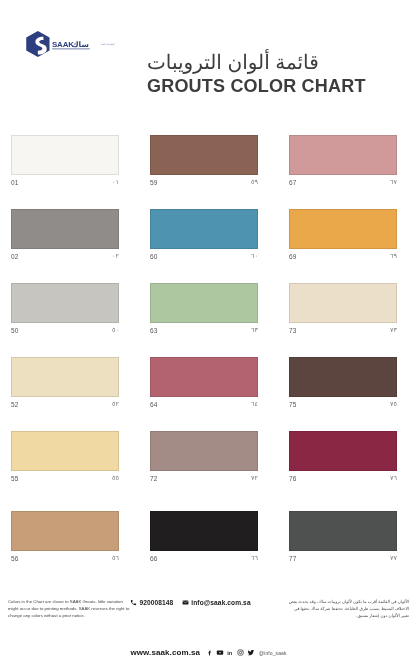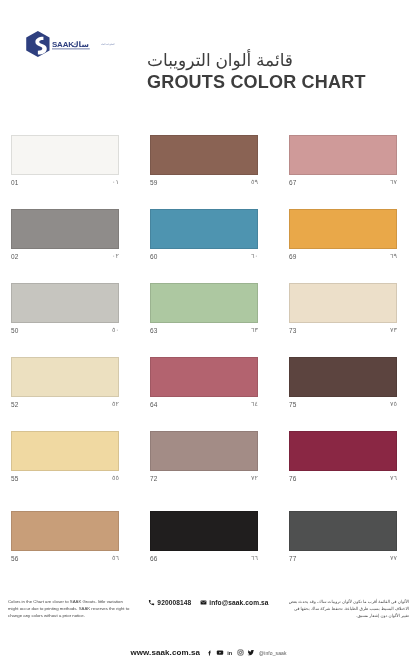--- a/index.html
+++ b/index.html
@@ -48,21 +48,21 @@
     height: 9px;
     display: block;
     margin-top: 1px;
   }
   .title-block {
     flex: 1;
     padding-top: 42px;
     padding-left: 22px;
   }
   .title-ar {
-    font-size: 17px;
+    font-size: 20px;
     color: #3d3d3d;
     letter-spacing: 0px;
     line-height: 1.25;
     direction: rtl;
     text-align: left;
     font-weight: 400;
   }
   .title-en {
     font-size: 18px;
     color: #3d3d3d;
@@ -123,21 +123,20 @@
   .foot-left {
     width: 128px;
     font-size: 4.3px;
     line-height: 1.65;
     color: #444444;
   }
   .foot-center {
     flex: 1;
     display: flex;
     flex-direction: column;
-    align-items: center;
     padding-top: 1px;
     gap: 40px;
   }
   .contact-row {
     display: flex;
     align-items: center;
     gap: 9px;
     font-size: 6.6px;
     font-weight: 700;
     color: #1a1a1a;

